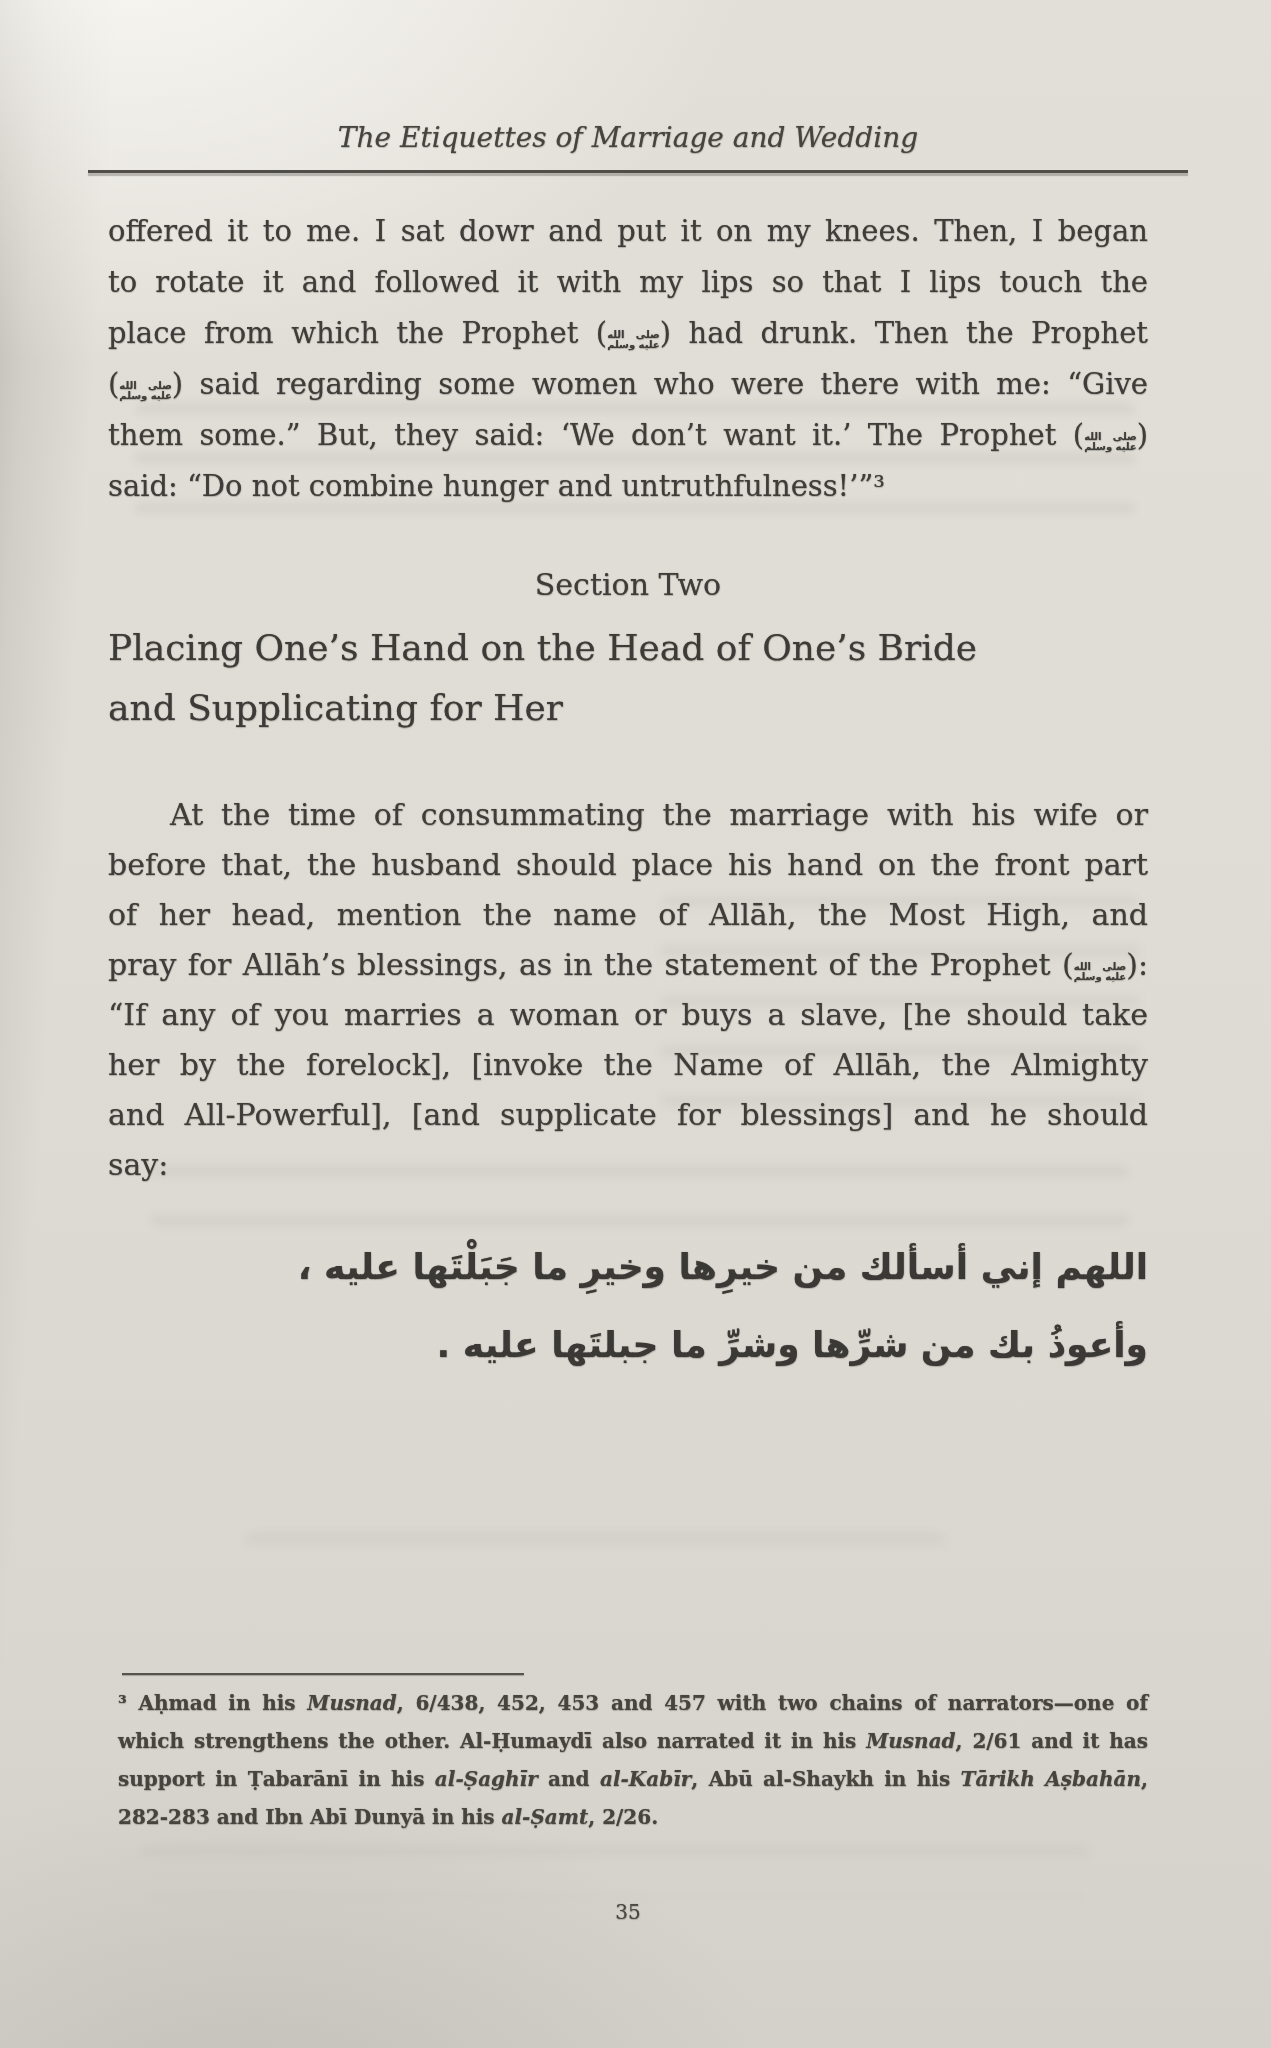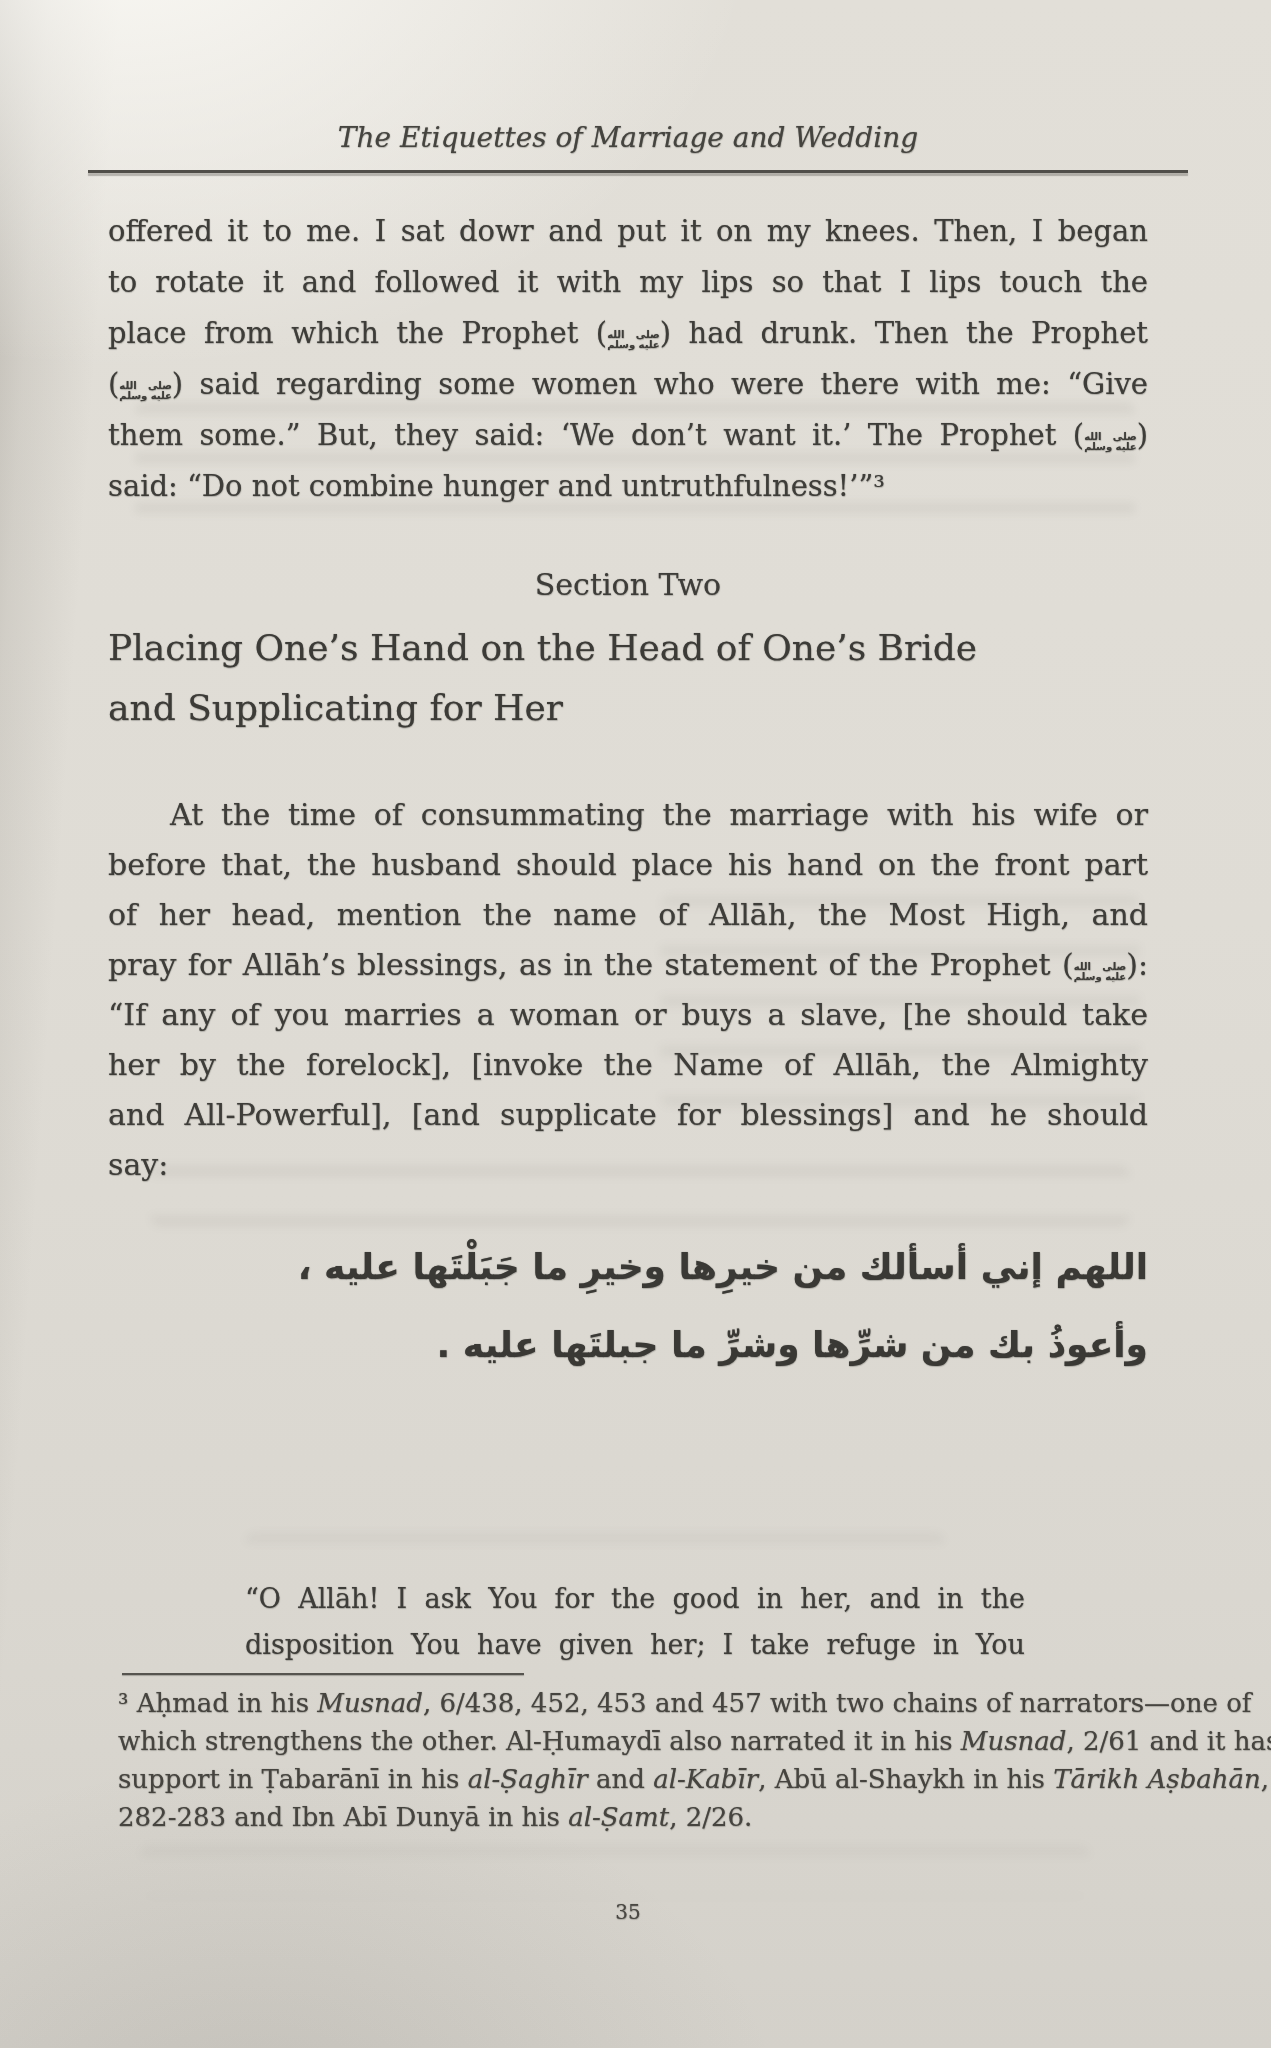--- a/index.html
+++ b/index.html
@@ -50,21 +50,21 @@
     font-weight:bold;font-size:36px;line-height:78px;color:#3a3935;
   }
 
   .translit{top:1396px;left:245px;width:780px;font-size:27px;line-height:45px;}
   .translation{top:1576px;left:245px;width:780px;font-size:27px;line-height:46px;}
 
   .footnote-rule{
     position:absolute;top:1673px;left:122px;width:402px;height:2px;
     background:#56544f;box-shadow:0 1px 1px rgba(86,84,79,0.4);
   }
-  .footnote{top:1684px;left:118px;width:1030px;font-size:26px;line-height:38px;color:#46443f;}
+  .footnote{top:1684px;left:118px;width:1030px;font-size:20px;line-height:38px;color:#46443f;font-weight:bold;}
 
   .page-number{position:absolute;top:1900px;left:108px;width:1040px;text-align:center;font-size:20px;color:#4a4843;}
 
   
   .saw{
     display:inline-block;direction:rtl;white-space:normal;
     font-family:"DejaVu Sans","Liberation Sans",sans-serif;
     font-size:10px;line-height:1;text-align:center;
     vertical-align:-5px;letter-spacing:-0.3px;font-weight:bold;
   }
@@ -118,24 +118,20 @@
     <div class="line jl">and All-Powerful], [and supplicate for blessings] and he should</div>
     <div class="line ll">say:</div>
   </div>
 
   <div class="arabic">
     <div class="aline">اللهم إني أسألك من خيرِها وخيرِ ما جَبَلْتَها عليه ،</div>
     <div class="aline">وأعوذُ بك من شرِّها وشرِّ ما جبلتَها عليه .</div>
   </div>
 
 
-  <div class="para translation">
-    <div class="line jl">“O Allāh! I ask You for the good in her, and in the</div>
-    <div class="line jl">disposition You have given her; I take refuge in You</div>
-  </div>
 
   <div class="footnote-rule"></div>
 
   <div class="para footnote">
     <div class="line jl">³ Aḥmad in his <i>Musnad</i>, 6/438, 452, 453 and 457 with two chains of narrators—one of</div>
     <div class="line jl">which strengthens the other. Al-Ḥumaydī also narrated it in his <i>Musnad</i>, 2/61 and it has</div>
     <div class="line jl">support in Ṭabarānī in his <i>al-Ṣaghīr</i> and <i>al-Kabīr</i>, Abū al-Shaykh in his <i>Tārikh Aṣbahān</i>,</div>
     <div class="line ll">282-283 and Ibn Abī Dunyā in his <i>al-Ṣamt</i>, 2/26.</div>
   </div>
 

